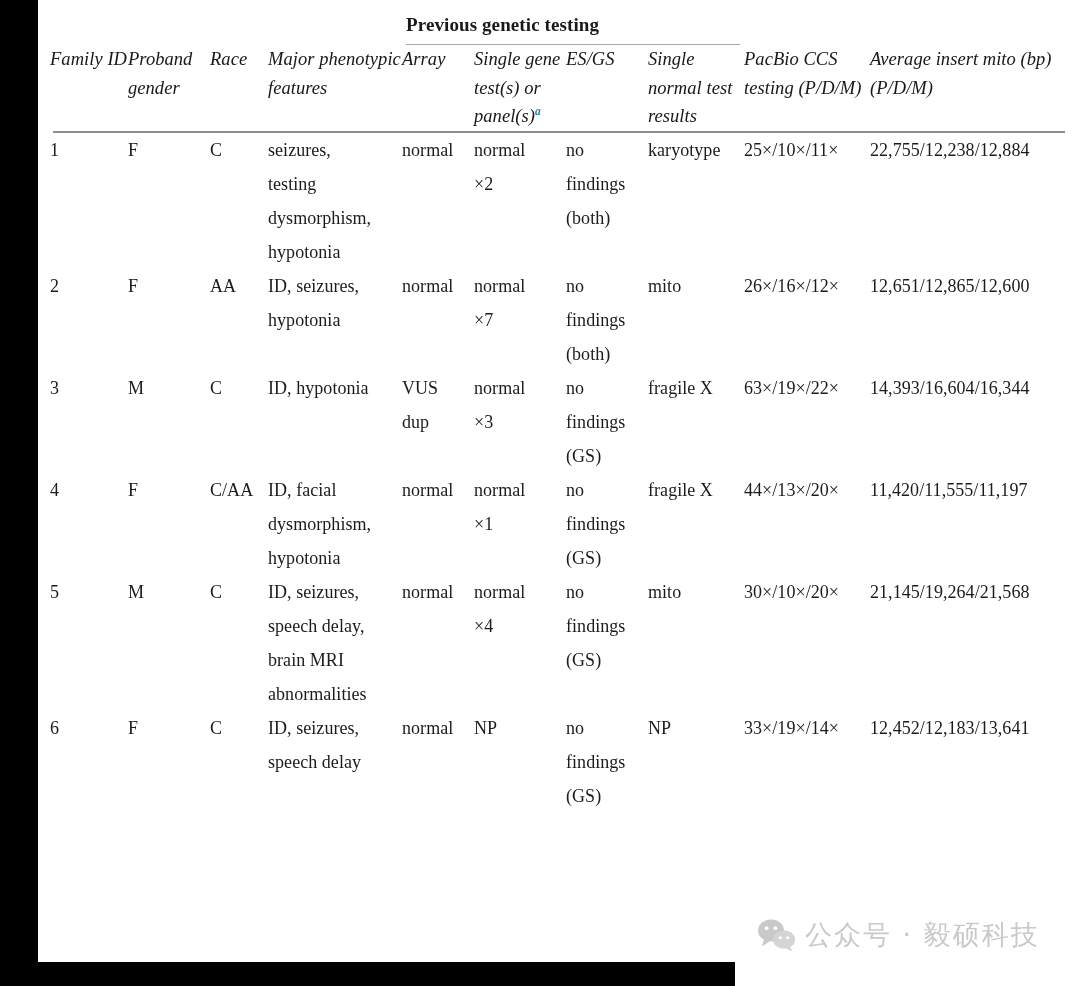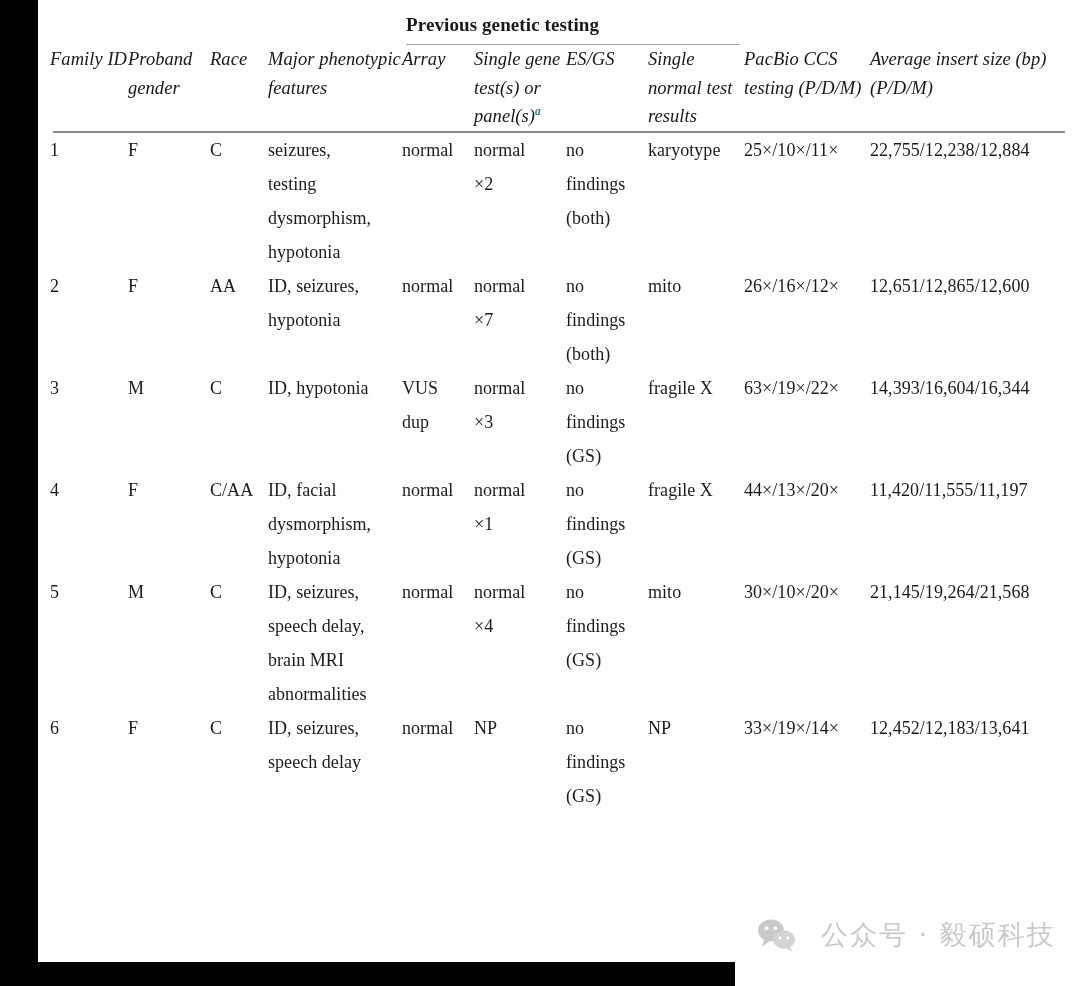--- a/index.html
+++ b/index.html
@@ -111,21 +111,21 @@
   }
   .cell .ln { display: block; white-space: nowrap; }
 
   
   .watermark {
     position: absolute;
     left: 757px;
     top: 917px;
     display: flex;
     align-items: center;
-    gap: 24px;
+    gap: 8px;
     opacity: 1;
     pointer-events: none;
   }
   .wm-logo { width: 40px; height: 34px; position: relative; }
   .wm-text {
     font-family: "DejaVu Sans", "Liberation Sans", sans-serif;
     font-size: 27px;
     color: #c9c9c9;
     letter-spacing: 2px;
     white-space: nowrap;
@@ -200,21 +200,21 @@
           <span class="ln">normal</span>
           <span class="ln">test</span>
           <span class="ln">results</span>
         </th>
         <th class="hdr">
           <span class="ln">PacBio CCS</span>
           <span class="ln">testing</span>
           <span class="ln">(P/D/M)</span>
         </th>
         <th class="hdr">
-          <span class="ln">Average insert size</span>
+          <span class="ln">Average insert mito</span>
           <span class="ln">(bp) (P/D/M)</span>
         </th>
       </tr>
 
       <tr class="hdr-rule-row">
         <td colspan="10">
           <div class="hdr-rule"></div>
         </td>
       </tr>
     </thead>

